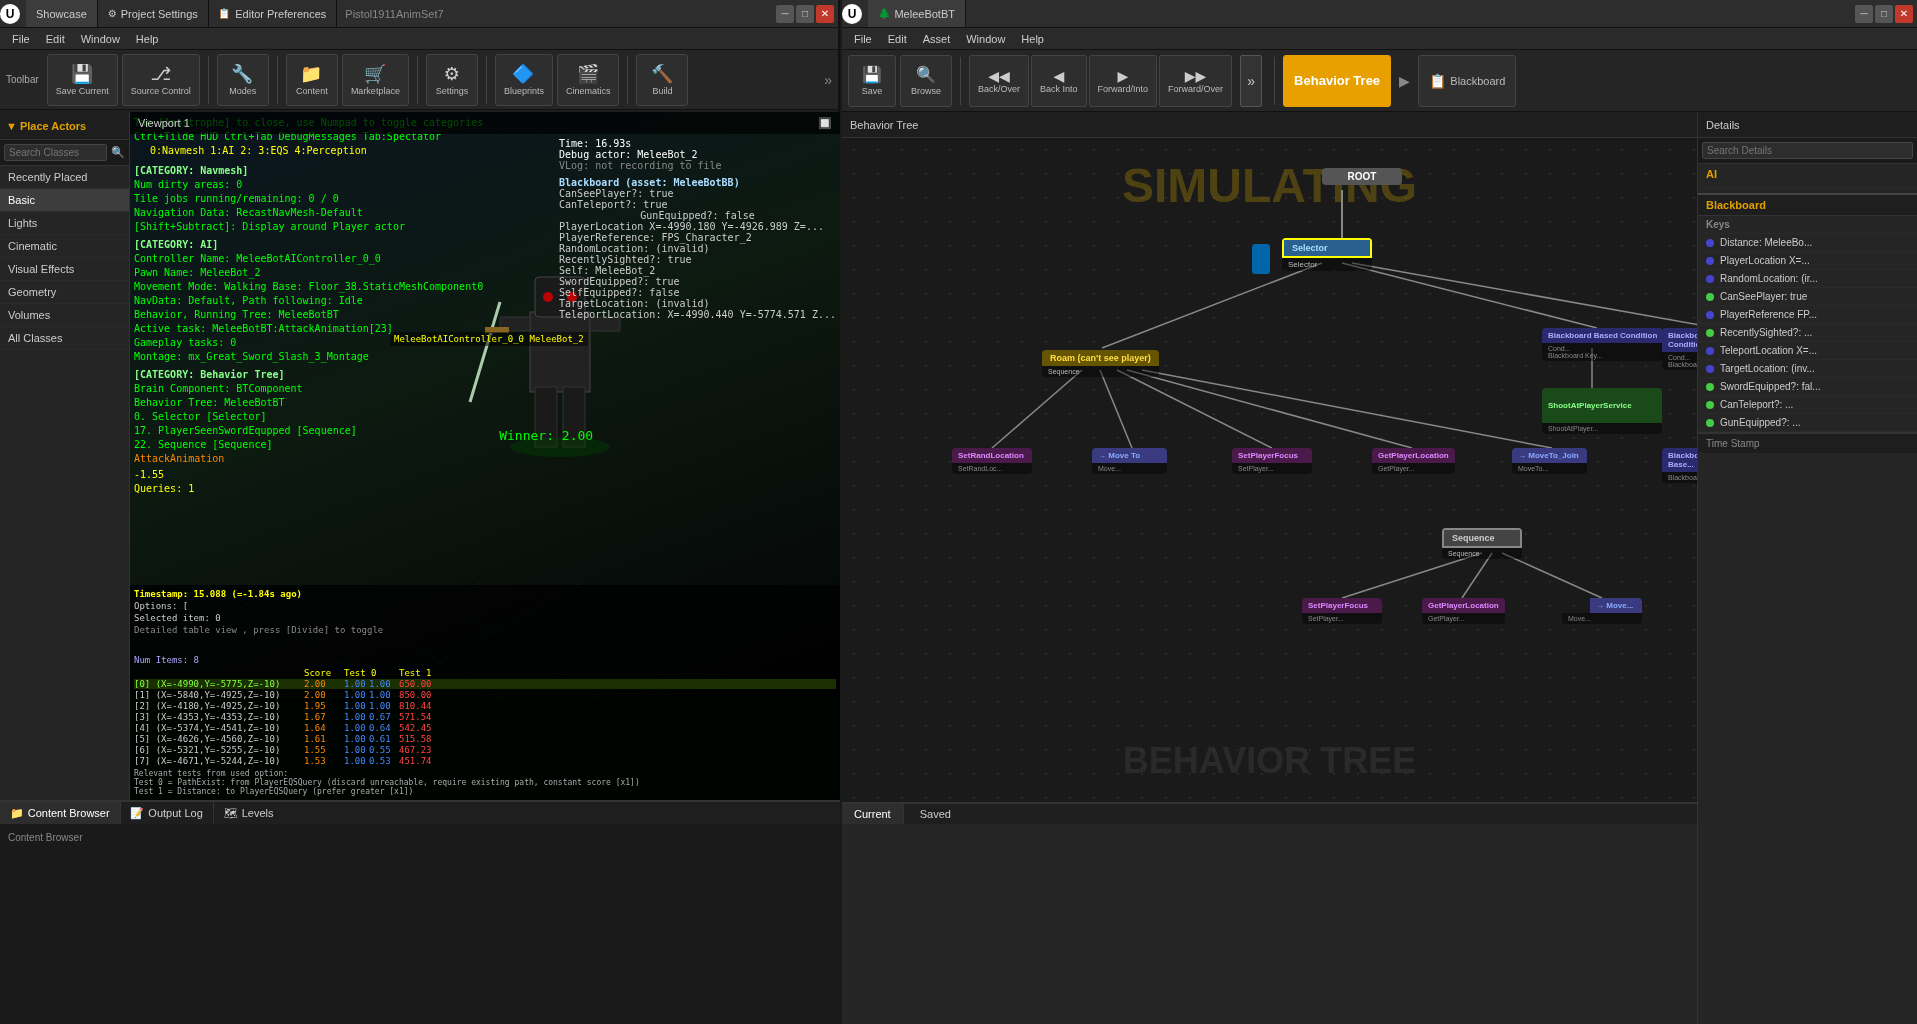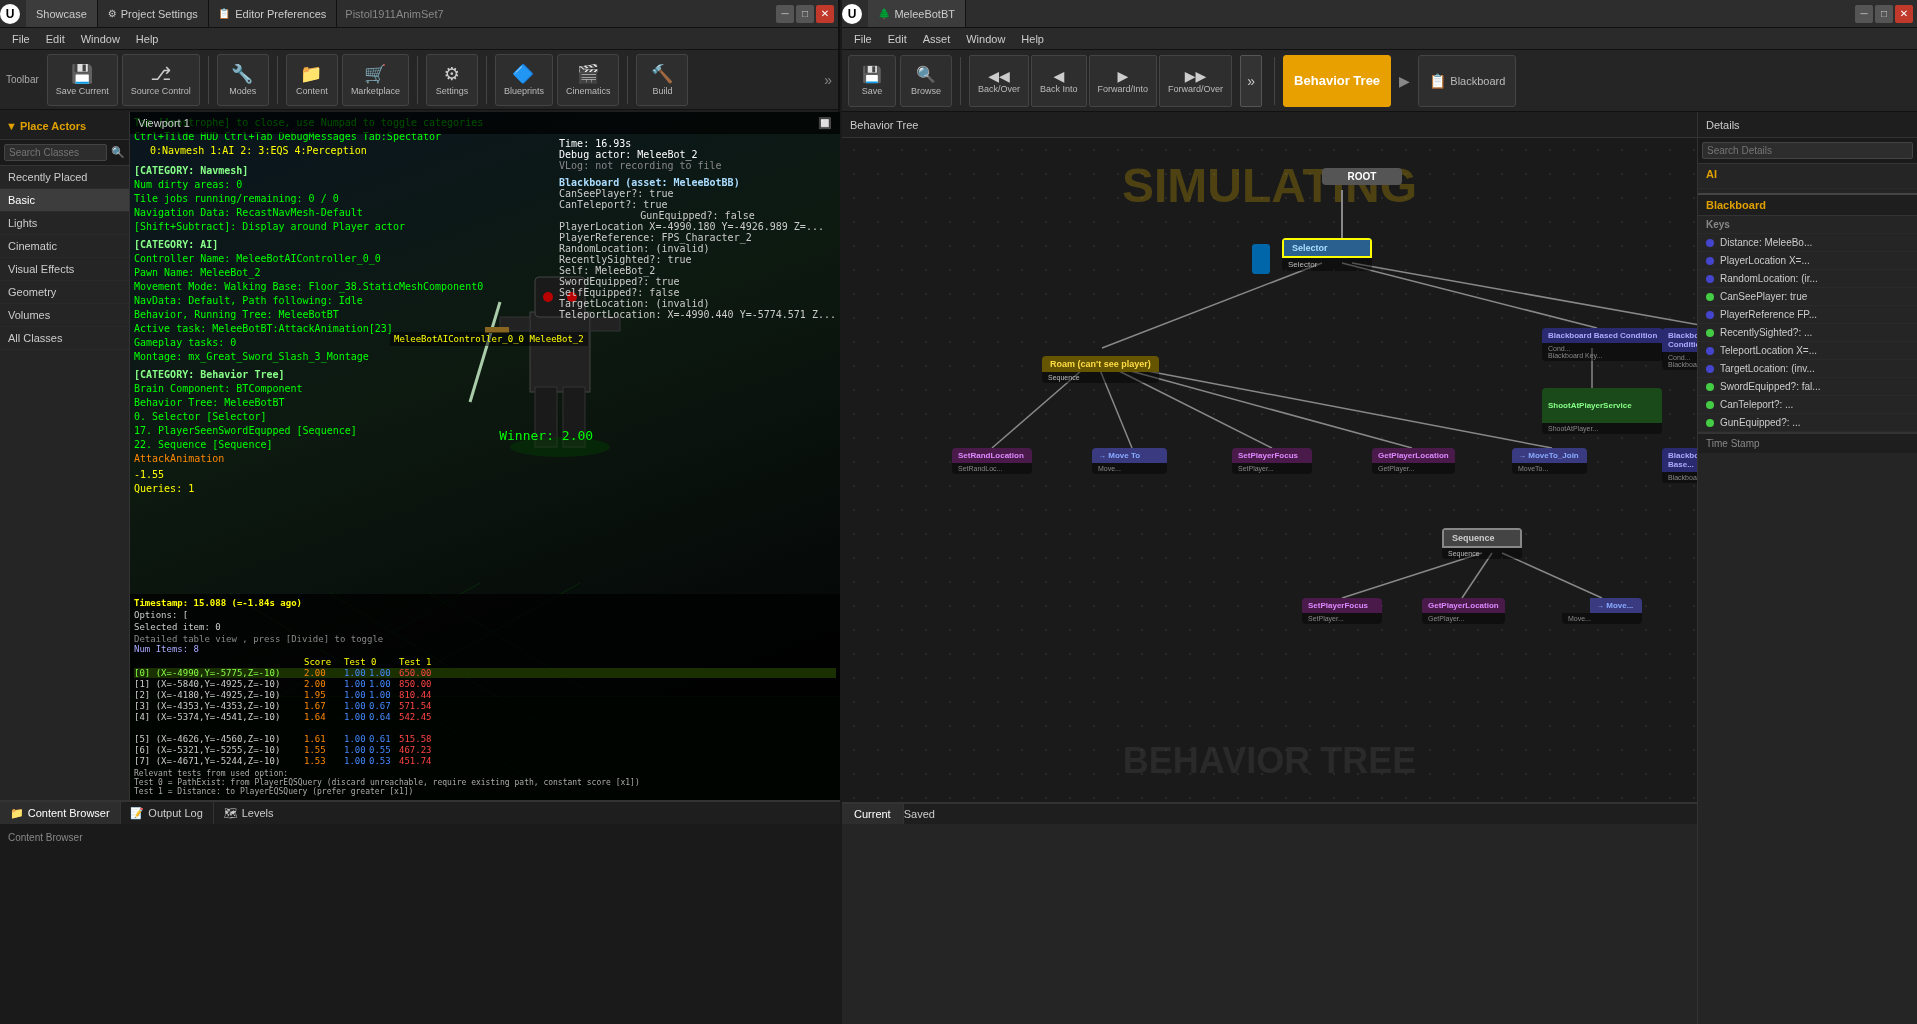--- a/index.html
+++ b/index.html
@@ -93,21 +93,21 @@
     .node-box { position: absolute; border-radius: 4px; min-width: 80px; font-size: 9px; overflow: hidden; }
     .node-box .node-header { padding: 3px 6px; font-weight: bold; font-size: 9px; }
     .node-box .node-body { padding: 2px 6px 3px; font-size: 8px; color: #bbb; background: rgba(0,0,0,0.3); }
     
     .node-root { left: 480px; top: 30px; }
     .node-root .node-header { background: #555; color: #fff; }
     
     .node-selector { left: 440px; top: 100px; }
     .node-selector .node-header { background: #2a6090; color: #aaddff; border: 2px solid #ffff00; }
     
-    .node-seq1 { left: 200px; top: 218px; }
+    .node-seq1 { left: 200px; top: 212px; }
     .node-seq1 .node-header { background: #665500; color: #ffdd44; }
     
     .node-cond1 { left: 700px; top: 190px; }
     .node-cond1 .node-header { background: #2a2a70; color: #aaaaff; }
     
     .node-cond2 { left: 820px; top: 190px; }
     .node-cond2 .node-header { background: #2a2a70; color: #aaaaff; }
     
     .node-service1 { left: 700px; top: 250px; }
     .node-service1 .node-header { background: #1a4a1a; color: #88ff88; }
@@ -344,21 +344,21 @@
       <div style="position:absolute;bottom:0;left:0;right:0;background:rgba(0,0,0,0.75);padding:4px;font-family:monospace;font-size:9px;">
         <div style="display:flex;gap:8px;margin-bottom:2px;">
           <span style="color:#ffff00;font-weight:bold;">Timestamp: 15.088 (=-1.84s ago)</span>
         </div>
         <div style="margin-bottom:2px;">
           <span style="color:#ccc;">Options: [</span>
         </div>
         <div style="margin-bottom:2px;">
           <span style="color:#ccc;">Selected item: 0</span>
         </div>
-        <div style="margin-bottom:0;color:#888;">Detailed table view      , press [Divide] to toggle</div>
+        <div style="margin-bottom:20px;color:#888;">Detailed table view      , press [Divide] to toggle</div>
         <div style="color:#aaaaff;margin-bottom:3px;">Num Items: 8</div>
         <div style="display:flex;color:#ffff00;margin-bottom:1px;">
           <span style="width:170px;"></span>
           <span style="width:40px;">Score</span>
           <span style="width:55px;">Test 0</span>
           <span style="width:55px;">Test 1</span>
         </div>
 
         <div style="display:flex;background:#1a3000;margin-bottom:1px;">
           <span style="width:170px;color:#88ff44;">[0] (X=-4990,Y=-5775,Z=-10)</span>
@@ -381,21 +381,21 @@
           <span style="width:30px;color:#4488ff;">1.00</span>
           <span style="color:#ff4444;">810.44</span>
         </div>
         <div style="display:flex;margin-bottom:1px;">
           <span style="width:170px;color:#ccc;">[3] (X=-4353,Y=-4353,Z=-10)</span>
           <span style="width:40px;color:#ff8800;">1.67</span>
           <span style="width:25px;color:#4488ff;">1.00</span>
           <span style="width:30px;color:#4488ff;">0.67</span>
           <span style="color:#ff4444;">571.54</span>
         </div>
-        <div style="display:flex;margin-bottom:12px;">
+        <div style="display:flex;margin-bottom:1px;">
           <span style="width:170px;color:#ccc;">[4] (X=-5374,Y=-4541,Z=-10)</span>
           <span style="width:40px;color:#ff8800;">1.64</span>
           <span style="width:25px;color:#4488ff;">1.00</span>
           <span style="width:30px;color:#4488ff;">0.64</span>
           <span style="color:#ff4444;">542.45</span>
         </div>
         <div style="display:flex;margin-bottom:1px;">
           <span style="width:170px;color:#ccc;">[5] (X=-4626,Y=-4560,Z=-10)</span>
           <span style="width:40px;color:#ff8800;">1.61</span>
           <span style="width:25px;color:#4488ff;">1.00</span>
@@ -611,21 +611,21 @@
         <div class="node-box node-task9" style="min-width:80px;">
           <div class="node-header" style="background:#3a3a80;color:#88aaff;padding:3px 6px;font-size:8px;">→ Move...</div>
           <div class="node-body" style="font-size:7px;color:#888;padding:2px 6px;background:rgba(0,0,0,0.4);">Move...</div>
         </div>
 
         <div style="position:absolute;left:410px;top:106px;width:18px;height:30px;background:#0066aa;border-radius:3px;"></div>
       </div>
 
       <div style="height:22px;background:#1e1e1e;display:flex;border-top:2px solid #333;">
         <div style="display:flex;align-items:center;padding:0 12px;background:#2d2d2d;border-right:1px solid #333;cursor:pointer;font-size:11px;color:#fff;">Current</div>
-        <div style="display:flex;align-items:center;padding:0 0;background:#1e1e1e;cursor:pointer;font-size:11px;color:#ccc;text-align:right;">Saved</div>
+        <div style="display:flex;align-items:center;padding:0 16px;background:#1e1e1e;cursor:pointer;font-size:11px;color:#ccc;text-align:right;">Saved</div>
       </div>
       <div style="height:200px;background:#252525;display:flex;">
         <div style="flex:1;padding:4px;font-size:10px;color:#888;"></div>
       </div>
     </div>
 
     <div class="bt-details">
       <div class="bt-details-header">
         <span>Details</span>
       </div>

